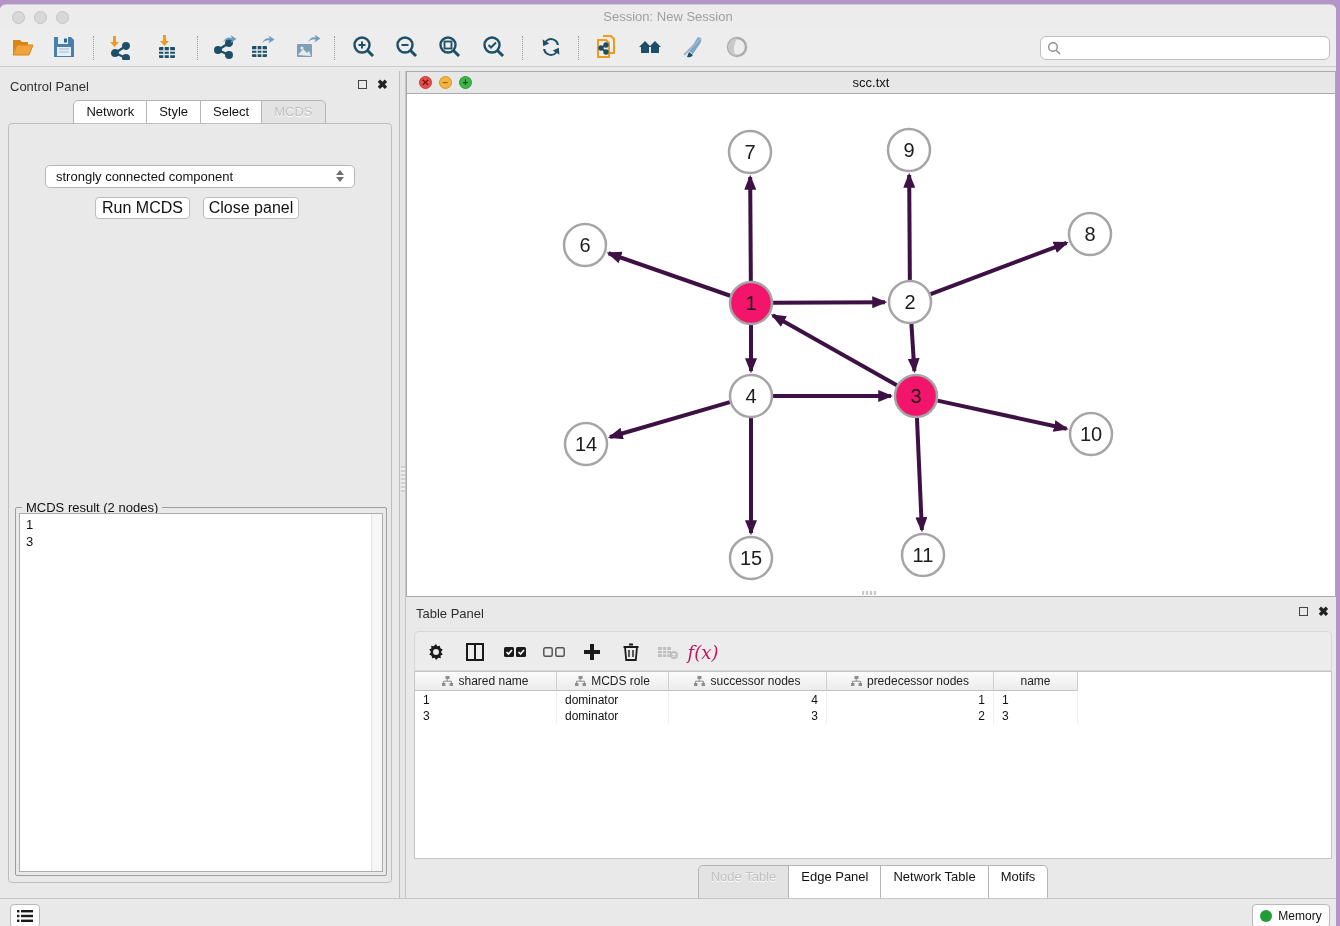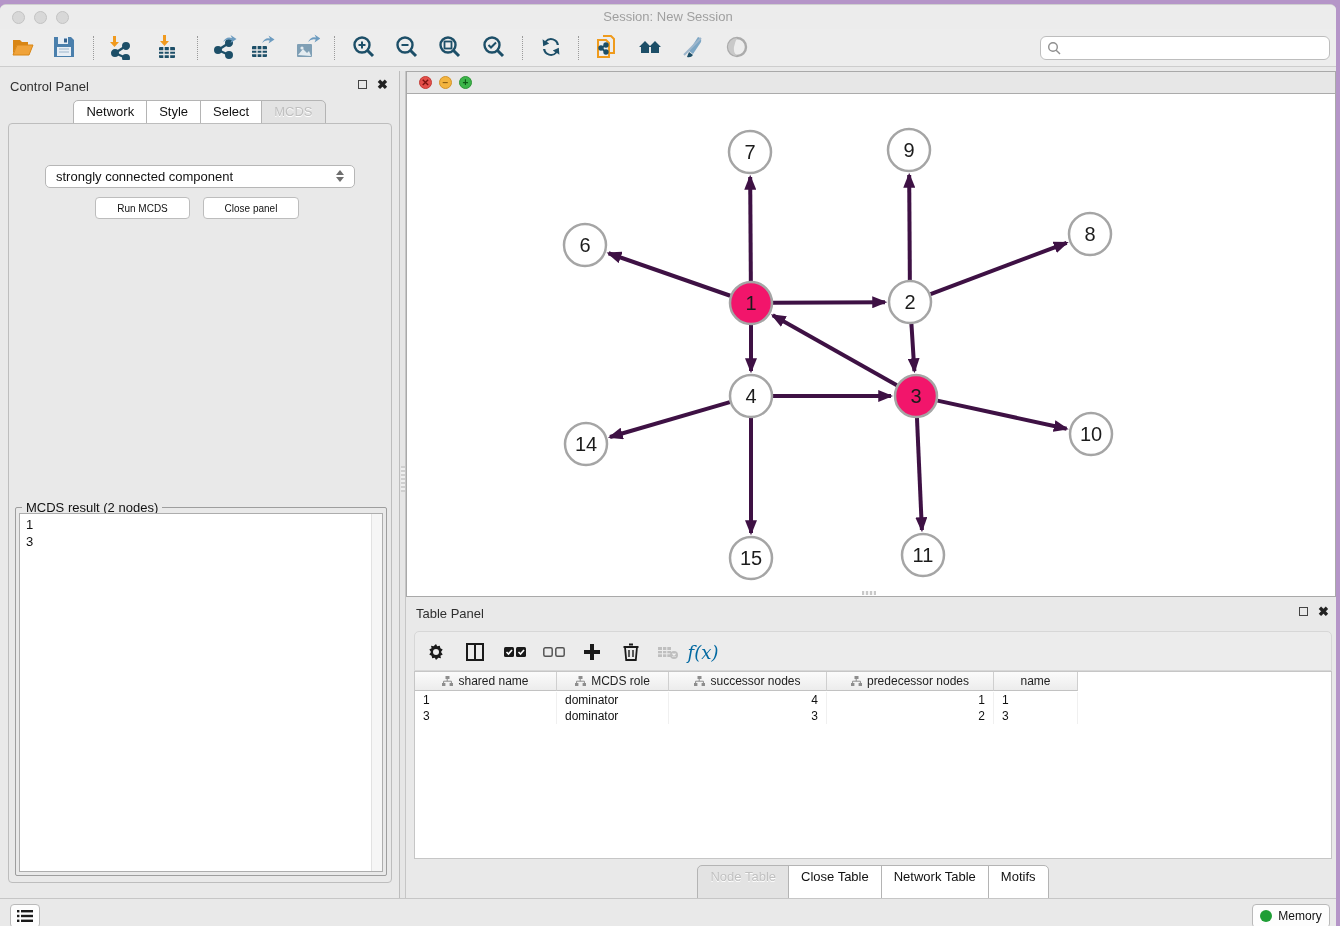--- a/index.html
+++ b/index.html
@@ -51,21 +51,21 @@
     border:1px solid #bdbdbd; border-radius:4px; background:#e9e9e9; }
   .opt-label { position:absolute; left:0; right:0; top:19px; text-align:center; font-size:13px; color:#1f1f1f; }
   .dropdown { position:absolute; left:36px; top:41px; width:310px; height:23px; background:#fff;
     border:1px solid #b6b6b6; border-radius:5px; font-size:13px; color:#111;
     display:flex; align-items:center; padding-left:10px; cursor:default; }
   .dd-stepper { position:absolute; right:8px; top:2px; width:12px; height:18px; }
   .dd-stepper div { width:0; height:0; border-left:4px solid transparent; border-right:4px solid transparent; margin:2px auto; }
   .dd-up { border-bottom:5px solid #6e6e6e; }
   .dd-down { border-top:5px solid #6e6e6e; }
   .push-btn { position:absolute; height:22px; background:#fff; border:1px solid #bdbdbd; border-radius:4px;
-    font-size:10px; color:#111; font-family:"Liberation Sans",sans-serif; cursor:default; }
+    font-size:16px; color:#111; font-family:"Liberation Sans",sans-serif; cursor:default; }
 
   .groupbox { position:absolute; left:6px; top:383px; width:372px; height:369px;
     border:1px solid #9e9e9e; border-radius:2px; }
   .groupbox .legend { position:absolute; left:6px; top:-8px; background:#e9e9e9; padding:0 4px;
     font-size:13px; color:#111; }
   .result-area { position:absolute; left:3px; top:5px; right:3px; bottom:3px; background:#fff;
     border:1px solid #adadad; font-size:13px; color:#111; padding:2px 0 0 6px; line-height:17px; }
   .result-scroll { position:absolute; right:0; top:0; bottom:0; width:11px; background:#f6f6f6;
     border-left:1px solid #e2e2e2; }
 
@@ -83,21 +83,21 @@
   .net-canvas { position:absolute; left:0; top:22px; width:928px; height:502px; background:#fff; }
   .net-grip { position:absolute; left:455px; bottom:1px; width:14px; height:4px;
     background:repeating-linear-gradient(90deg,#c9c9c9 0 2px,#f5f5f5 2px 4px); }
 
   
   .table-panel { position:absolute; left:406px; top:598px; width:934px; height:295px; background:#e9e9e9; }
   .tp-toolbar { position:absolute; left:8px; top:28px; width:918px; height:40px;
     background:#ececec; border:1px solid #d7d7d7; border-radius:5px 5px 0 0; }
   .tp-icon { position:absolute; top:7px; width:26px; height:26px; display:flex; align-items:center;
     justify-content:center; cursor:default; }
-  .fx { font-family:"DejaVu Serif", serif; font-style:italic; font-size:18px; color:#0369a1; }
+  .fx { font-family:"DejaVu Serif", serif; font-style:italic; font-size:18px; color:#be185d; }
 
   .dtable { position:absolute; left:8px; top:68px; width:918px; height:188px; background:#fff;
     border:1px solid #c6c6c6; overflow:hidden; }
   .dt-header { position:absolute; left:0; top:0; height:19px; display:flex; }
   .dt-hcell { height:19px; background:linear-gradient(#fbfbfb,#ececec); border-right:1px solid #cfcfcf;
     border-bottom:1px solid #c2c2c2; display:flex; align-items:center; justify-content:center; gap:5px;
     font-size:12px; color:#222; cursor:default; }
   .dt-row { position:absolute; left:0; height:16px; display:flex; font-size:12px; color:#111; }
   .dt-cell { height:16px; line-height:16px; border-right:1px solid #f0f0f0; padding:0 8px; cursor:default;
     white-space:nowrap; overflow:hidden; }
@@ -297,20 +297,21 @@
   </div>
   <div class="cp-splitter">
       <div class="grip"></div>
     </div>
 
   <div class="net-window">
     <div class="net-titlebar">
       <span class="nt-dot nt-red" style="left:12px">✕</span>
       <span class="nt-dot nt-yellow" style="left:32px">−</span>
       <span class="nt-dot nt-green" style="left:52px">+</span>
+      <div class="net-title">scc.txt</div>
     </div>
     <div class="net-canvas">
       <svg id="graph-svg" width="928" height="502">
           <defs>
             <marker id="arrow" viewBox="0 0 10 8" refX="8.5" refY="4" markerWidth="15" markerHeight="12" orient="auto" markerUnits="userSpaceOnUse">
               <path d="M0 0 L10 4 L0 8 z" fill="#3e1144"></path>
             </marker>
           </defs>
           <line x1="343.85430783059013" y1="187.00048241911261" x2="343.1655592834203" y2="82.99945179646292" stroke="#3e1144" stroke-width="4" marker-end="url(#arrow)"></line>
           <line x1="323.23121807335133" y1="201.7434376400866" x2="201.60088855300984" y2="159.24609359081066" stroke="#3e1144" stroke-width="4" marker-end="url(#arrow)"></line>
@@ -470,21 +471,21 @@
           <div class="dt-row" style="top: 36px;">
             <div class="dt-cell" style="width: 142px; text-align: left;">3</div>
             <div class="dt-cell" style="width: 112px; text-align: left;">dominator</div>
             <div class="dt-cell" style="width: 158px; text-align: right;">3</div>
             <div class="dt-cell" style="width: 167px; text-align: right;">2</div>
             <div class="dt-cell" style="width: 84px; text-align: left;">3</div>
           </div>
         </div>
     </div>
 
-    <div class="tp-tabs" id="tp-tabs"><span class="seg-btn first sel-dim">Node Table</span><span class="seg-btn">Close Table</span><span class="seg-btn">Network Table</span><span class="seg-btn last">Motifs</span></div>
+    <div class="tp-tabs" id="tp-tabs"><span class="seg-btn first sel-dim">Node Table</span><span class="seg-btn">Edge Panel</span><span class="seg-btn">Network Table</span><span class="seg-btn last">Motifs</span></div>
   </div>
 
   <div class="statusbar">
     <div class="sb-btn" style="left:10px;width:30px">
       <svg width="16" height="14" viewBox="0 0 16 14">
           <g fill="#1a1a1a">
             <rect x="0" y="1" width="2.4" height="2.4"></rect>
             <rect x="4" y="1" width="12" height="2.4"></rect>
             <rect x="0" y="5.8" width="2.4" height="2.4"></rect>
             <rect x="4" y="5.8" width="12" height="2.4"></rect>

